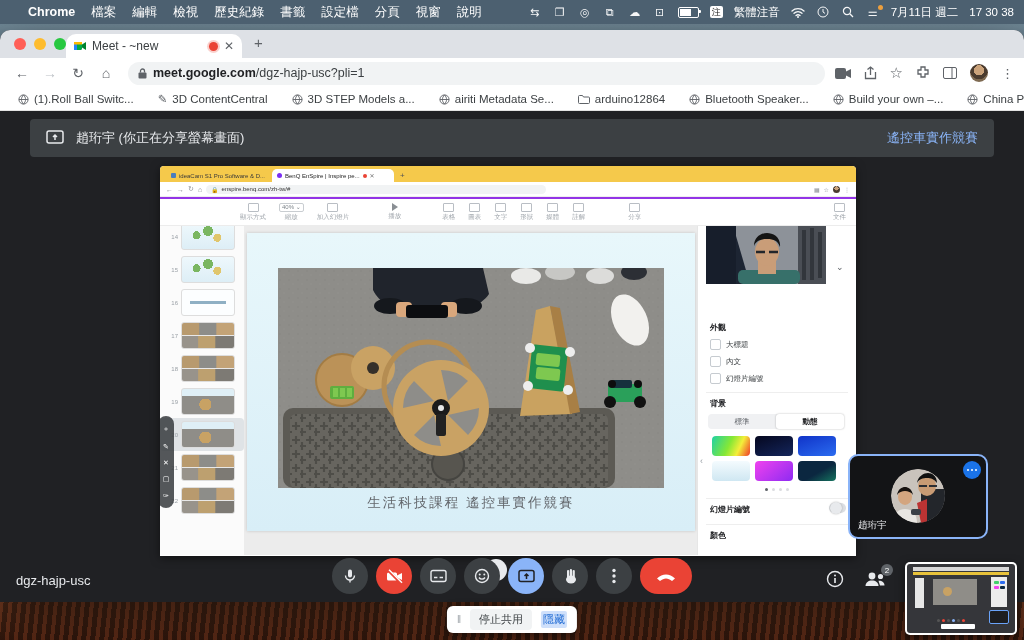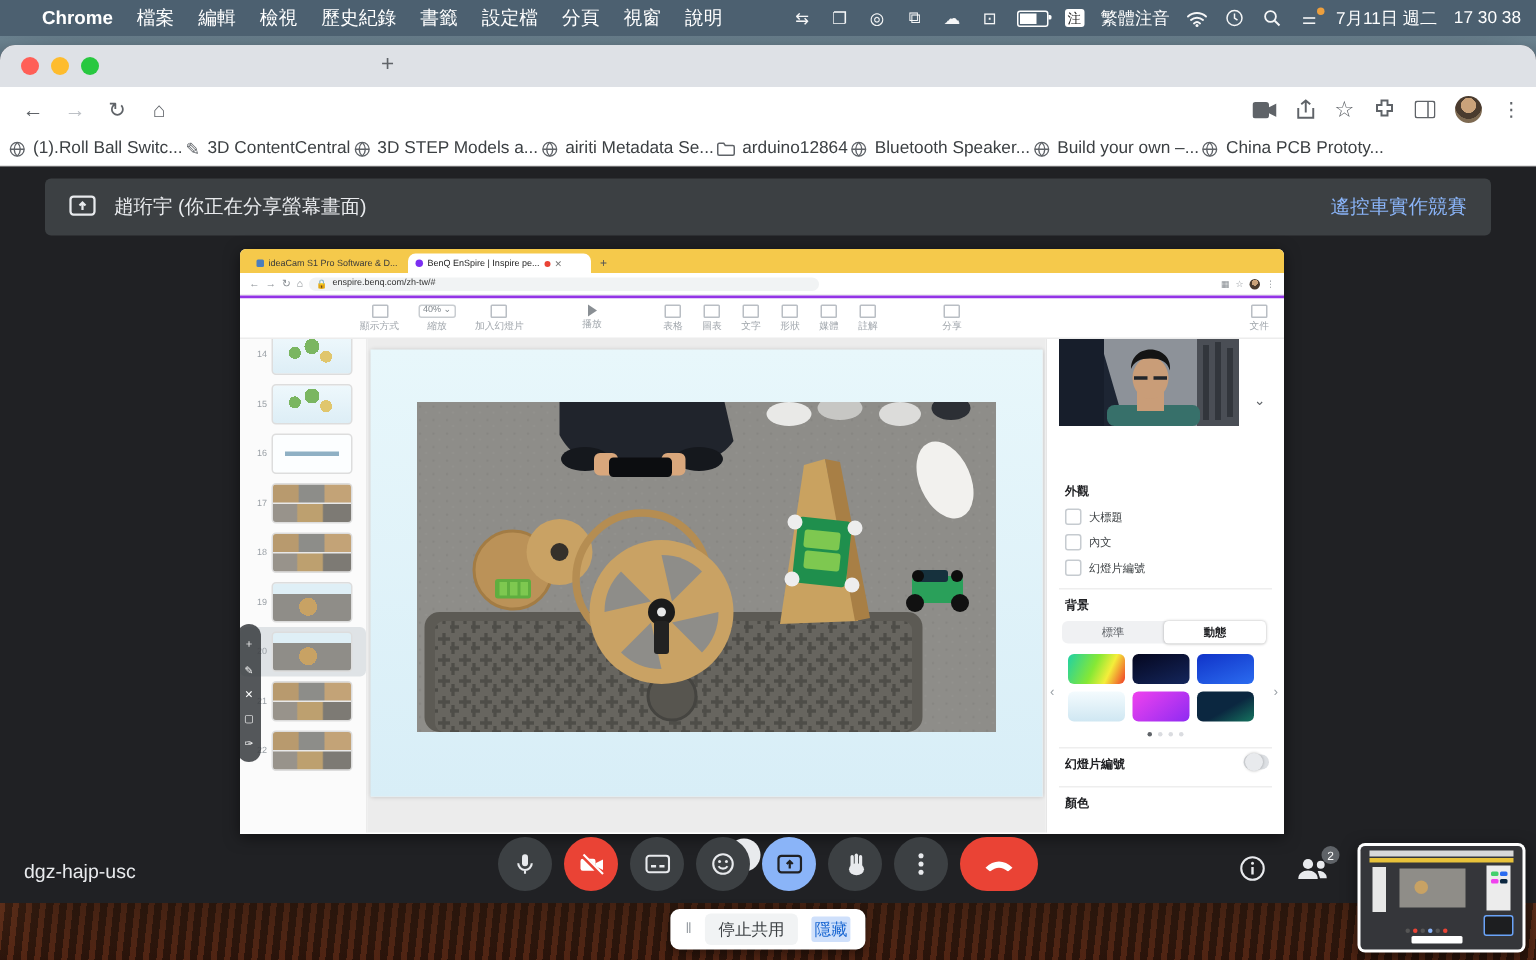--- a/index.html
+++ b/index.html
@@ -41,21 +41,21 @@
   #chrometoolbar{height:30px;background:#fff;display:flex;align-items:center;padding:0 10px;gap:4px}
   .navg{width:24px;text-align:center;font-size:14px;color:#5f6368}
   .navg.dis{color:#bdc1c6}
   #omnibox{flex:1;height:23px;background:#f1f3f4;border-radius:12px;display:flex;align-items:center;
     padding:0 10px;gap:6px;font-size:12.5px;color:#202124;margin:0 6px;max-width:718px}
   #omnibox .dom{font-weight:600}
   #omnibox .path{color:#3c4043}
   .tbr{display:flex;align-items:center;gap:13px;margin-left:auto;color:#5f6368}
   .avatar{width:18px;height:18px;border-radius:50%;background:radial-gradient(circle at 50% 35%,#caa27a 0 34%,#4a3b2e 35% 60%,#7e6a52 61%)}
   #bookmarks{height:22px;background:#fff;border-bottom:1px solid #e3e3e3;display:flex;align-items:center;
-    padding:0 6px;font-size:11.5px;color:#3c4043;gap:2px}
+    padding:0 18px;font-size:11.5px;color:#3c4043;gap:24px}
   .bk{display:flex;align-items:center;gap:5px;white-space:nowrap}
   .bk svg{flex:none}
   
   #meet{position:relative;height:491px;background:#202124;color:#e8eaed}
   #banner{position:absolute;left:30px;right:30px;top:8px;height:38px;background:#3c4043;border-radius:4px;
     display:flex;align-items:center;padding:0 16px;gap:12px;font-size:13px}
   #banner .stop{margin-left:auto;color:#8ab4f8;font-size:13px}
   
   #shared{position:absolute;left:160px;top:55px;width:696px;height:390px;background:#fff;border-radius:4px 4px 0 0;
     box-shadow:0 2px 10px rgba(0,0,0,.5);font-family:"Liberation Sans",sans-serif}
@@ -215,28 +215,46 @@
     <span>7月11日 週二</span>
     <span>17 30 38</span>
   </span>
 </div>
 
 <div id="chrome">
   <div id="tabstrip">
     <span class="tl r"></span>
     <span class="tl y"></span>
     <span class="tl g"></span>
+    <div id="tab">
+      <svg width="12" height="12" viewBox="0 0 12 12">
+          <rect x="0" y="2" width="8" height="8" rx="1.5" fill="#00ac47"></rect>
+          <path d="M8 4.5 12 2v8L8 7.5z" fill="#00832d"></path>
+          <rect x="0" y="2" width="3" height="8" fill="#2684fc"></rect>
+          <rect x="0" y="2" width="8" height="2.5" fill="#ffba00"></rect>
+        </svg>
+      <span class="title">Meet - ~new</span>
+      <span class="recdot"></span>
+      <span class="tabx">✕</span>
+    </div>
     <span id="newtab">+</span>
   </div>
 
   <div id="chrometoolbar">
     <span class="navg">←</span>
     <span class="navg dis">→</span>
     <span class="navg">↻</span>
     <span class="navg">⌂</span>
+    <div id="omnibox">
+      <svg width="9" height="11" viewBox="0 0 9 11">
+          <rect x="0.5" y="4.5" width="8" height="6" rx="1" fill="#5f6368"></rect>
+          <path d="M2.5 4.5V3a2 2 0 0 1 4 0v1.5" stroke="#5f6368" stroke-width="1.3" fill="none"></path>
+        </svg>
+      <span><span class="dom">meet.google.com</span><span class="path">/dgz-hajp-usc?pli=1</span></span>
+    </div>
     <span class="tbr">
       <svg width="16" height="11" viewBox="0 0 16 11">
           <rect x="0" y="0" width="11" height="11" rx="2" fill="#5f6368"></rect>
           <path d="M11 3.5 16 1v9l-5-2.5z" fill="#5f6368"></path>
         </svg>
       <svg width="13" height="14" viewBox="0 0 13 14">
           <path d="M6.5 1v8M3.5 3.5 6.5 1l3 2.5" stroke="#5f6368" stroke-width="1.3" fill="none"></path>
           <path d="M1.5 6v6.5h10V6" stroke="#5f6368" stroke-width="1.3" fill="none"></path>
         </svg>
       <span style="font-size:15px">☆</span>
@@ -512,20 +530,21 @@
                 <circle cx="250" cy="118" r="5" fill="#ededed"></circle>
                   <circle cx="290" cy="122" r="5" fill="#ededed"></circle>
 
                 <rect x="330" y="116" width="34" height="18" rx="3" fill="#2aa05a"></rect>
                 <rect x="334" y="112" width="20" height="8" rx="2" fill="#16313d"></rect>
                 <circle cx="332" cy="134" r="6" fill="#111"></circle>
                   <circle cx="362" cy="134" r="6" fill="#111"></circle>
                 <circle cx="334" cy="116" r="4" fill="#0d0d0d"></circle>
                   <circle cx="360" cy="116" r="4" fill="#0d0d0d"></circle>
               </svg>
+              <div id="caption">生活科技課程 遙控車實作競賽</div>
             </div>
           </div>
 
           <div id="inspector">
             <svg width="120" height="58" style="position:absolute;left:8px;top:0" viewBox="0 0 120 58">
               <rect width="120" height="58" fill="#8d9299"></rect>
               <rect x="92" width="28" height="58" fill="#4a4e55"></rect>
               <path d="M96 4h4v50h-4zM104 2h4v52h-4zM112 6h4v46h-4z" fill="#32363c"></path>
               <rect width="30" height="58" fill="#171e2b"></rect>
               <path d="M30 10l14 48H30z" fill="#1d2533"></path>
@@ -655,20 +674,42 @@
         <svg width="22" height="16" viewBox="0 0 22 16">
             <circle cx="8" cy="5" r="3.4" fill="#e8eaed"></circle>
             <path d="M1.5 15c0-3.6 3-5.6 6.5-5.6s6.5 2 6.5 5.6z" fill="#e8eaed"></path>
             <circle cx="16.5" cy="5.5" r="2.6" fill="#e8eaed"></circle>
             <path d="M14.5 9.8c3-.4 6 1.4 6 4.7h-4.5" fill="#e8eaed"></path>
           </svg>
         <span class="badge">2</span>
       </span>
     </div>
 
+    <div id="selfview">
+      <span id="sv-more">
+          <i></i>
+          <i></i>
+          <i></i>
+        </span>
+      <span id="sv-av">
+        <svg width="54" height="54" viewBox="0 0 54 54">
+            <circle cx="27" cy="27" r="27" fill="#c9c3bc"></circle>
+            <path d="M30 54V20h24v34z" fill="#23262b"></path>
+            <ellipse cx="36" cy="17" rx="9" ry="10" fill="#c89b74"></ellipse>
+            <path d="M26 14c1-7 7-10 11-10s9 3 9 10c-3-4-6-5-10-5s-8 1-10 5z" fill="#101010"></path>
+            <path d="M28 17h8M38 17h8" stroke="#2a2d33" stroke-width="2" fill="none"></path>
+            <path d="M36 30v24h-6l-4-20z" fill="#b33"></path>
+            <ellipse cx="14" cy="28" rx="7" ry="8" fill="#d3a57f"></ellipse>
+            <path d="M6 26c1-6 5-8 8-8s7 2 8 8c-2-3-5-4-8-4s-6 1-8 4z" fill="#17120f"></path>
+            <path d="M2 54c0-10 6-14 12-14s12 4 12 14z" fill="#e8e6e2"></path>
+            <rect x="20" y="40" width="10" height="6" rx="2" fill="#3a3f46"></rect>
+          </svg>
+      </span>
+      <span class="name">趙珩宇</span>
+    </div>
   </div>
 </div>
 
 <div id="toast">
   <span class="grip">‖</span>
   <span class="stopbtn">停止共用</span>
   <span class="hide">隱藏</span>
 </div>
 
 <div id="mini">

